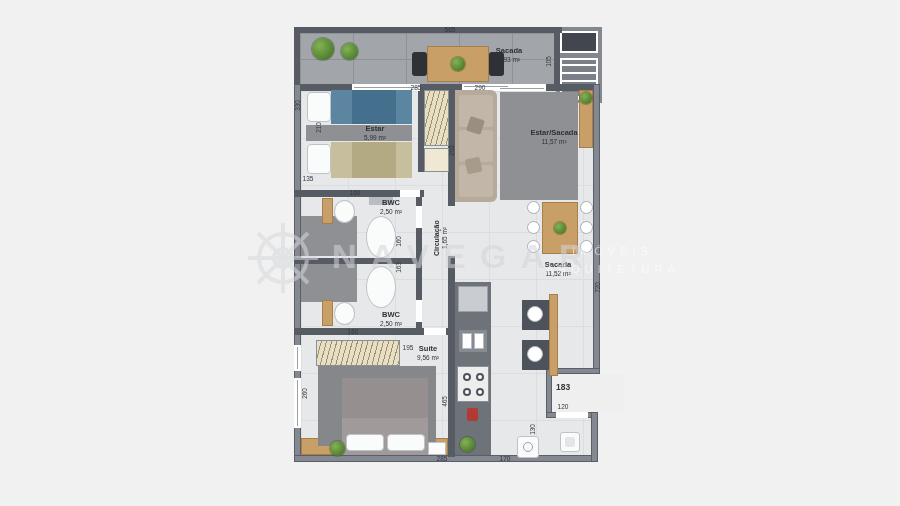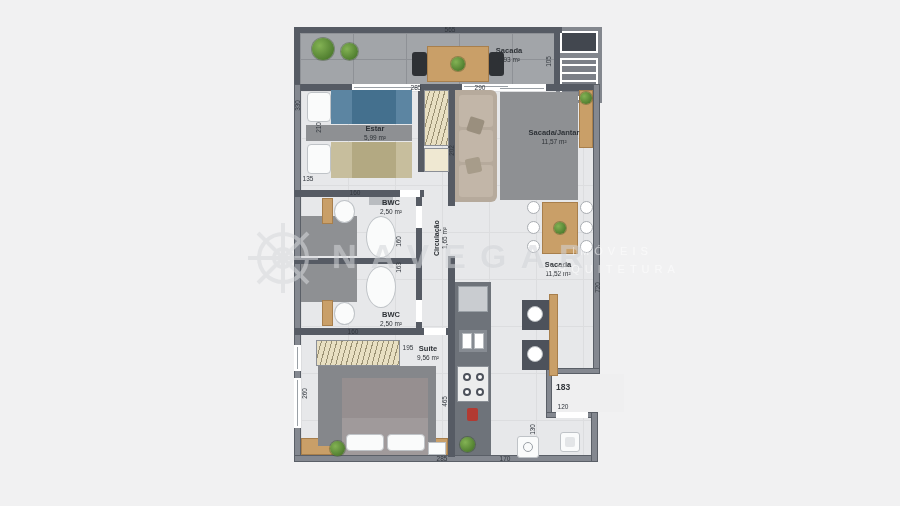--- a/index.html
+++ b/index.html
@@ -182,21 +182,21 @@
 
   <div class="roomlbl" style="left:478px;top:46px;width:62px">
     <span class="nm">Sacada</span>
     <span class="ar">5,93 m²</span>
   </div>
   <div class="roomlbl" style="left:338px;top:124px;width:74px">
     <span class="nm">Estar</span>
     <span class="ar">5,99 m²</span>
   </div>
   <div class="roomlbl" style="left:518px;top:128px;width:72px">
-    <span class="nm">Sacada/Jantar</span>
+    <span class="nm">Estar/Sacada</span>
     <span class="ar">11,57 m²</span>
   </div>
   <div class="roomlbl" style="left:366px;top:198px;width:50px">
     <span class="nm">BWC</span>
     <span class="ar">2,50 m²</span>
   </div>
   <div class="vlbl" style="left:432px;top:212px;height:52px">
     <span class="nm" style="display:block">Circulação</span>
     <span class="ar" style="display:block">1,65 m²</span>
   </div>

